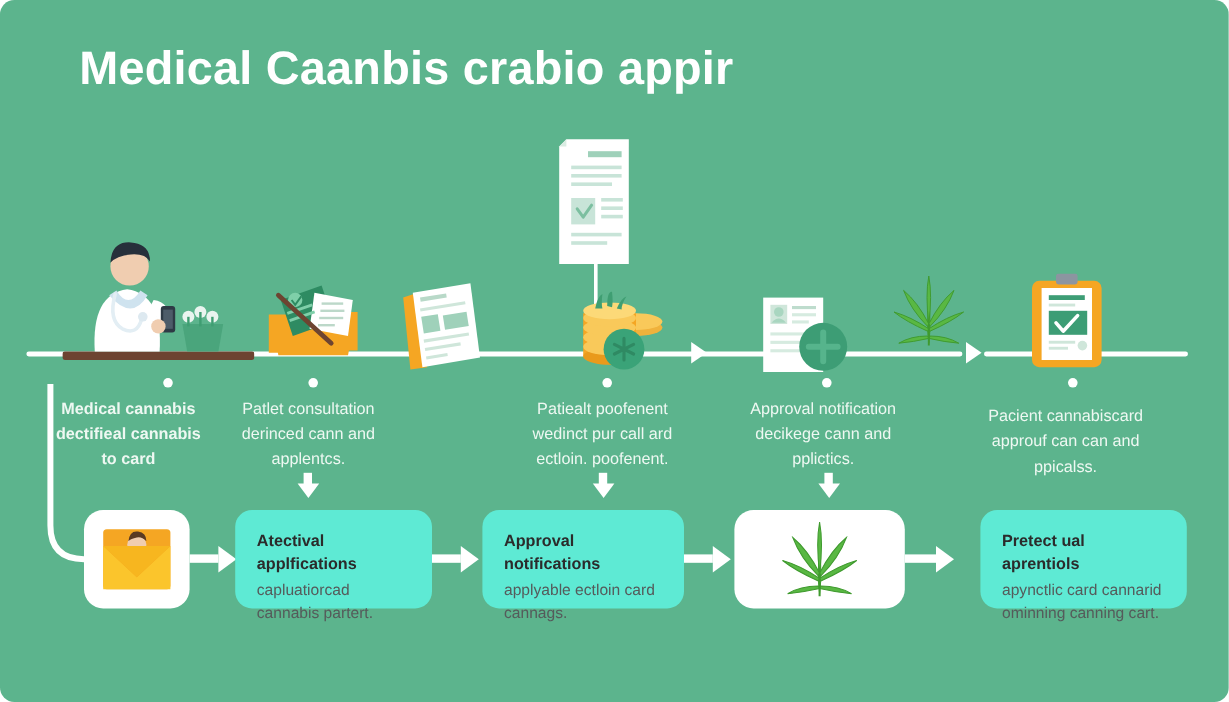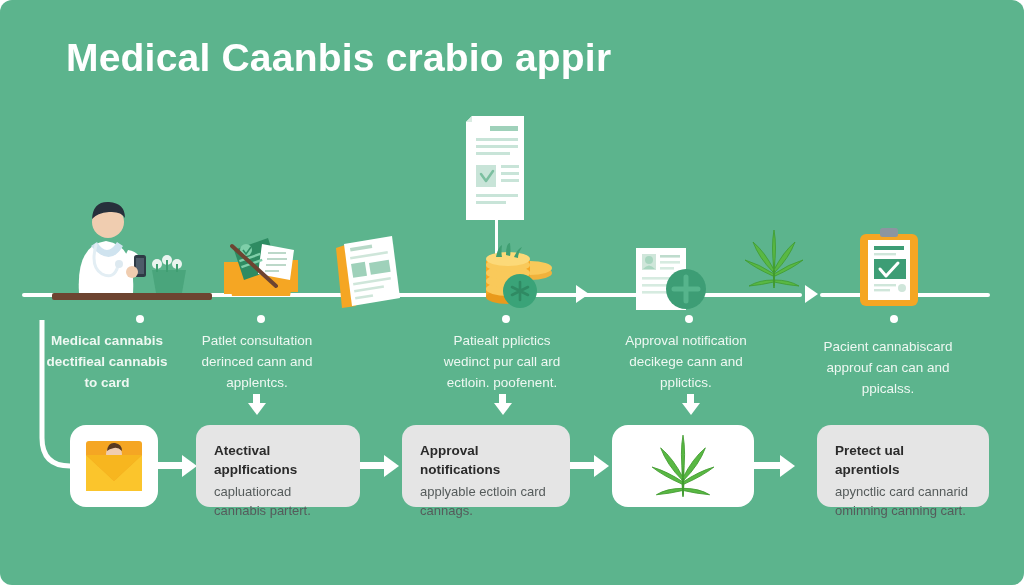--- a/index.html
+++ b/index.html
@@ -82,21 +82,21 @@
   .icon-card {
     position: absolute;
     background: #ffffff;
     border-radius: 16px;
     display: flex;
     align-items: center;
     justify-content: center;
   }
   .text-card {
     position: absolute;
-    background: #e5e5e5;
+    background: #5eead4;
     border-radius: 14px;
     padding: 16px 18px;
   }
   .card-title {
     font-size: 13.5px;
     font-weight: bold;
     color: #2b2b2b;
     line-height: 19px;
     margin-bottom: 3px;
   }
@@ -240,21 +240,21 @@
       <ellipse cx="40" cy="16" rx="22" ry="7" fill="#fcd978"></ellipse>
       <path d="M28 14 q2 -10 6 -12 q-1 8 0 12 z" fill="#3f9e72"></path>
       <path d="M38 12 q0 -12 4 -12 q1 9 0 13 z" fill="#3f9e72"></path>
       <path d="M46 14 q4 -9 8 -10 q-4 6 -4 11 z" fill="#3f9e72"></path>
       <circle cx="52" cy="48" r="17" fill="#3aa378"></circle>
       <path d="M52 39 v18 M44 44 l16 8 M60 44 l-16 8" stroke="#2f8a63" stroke-width="2.6" stroke-linecap="round"></path>
     </svg>
   </div>
   <div class="node-dot" style="left:502px; top:315px;"></div>
   <div class="caption" style="left:418px; top:330px;">
-    <div>Patiealt pplictics</div>
+    <div>Patiealt poofenent</div>
     <div>wedinct pur call ard</div>
     <div>ectloin. poofenent.</div>
   </div>
 
   <div class="illus" style="left:628px; top:244px;">
     <svg width="86" height="72" viewBox="0 0 86 72" xmlns="http://www.w3.org/2000/svg">
       <rect x="8" y="4" width="50" height="62" fill="#ffffff"></rect>
       <rect x="14" y="10" width="14" height="16" fill="#cfe6da"></rect>
       <circle cx="21" cy="16" r="4" fill="#a9d6c0"></circle>
       <path d="M15 25 q6 -7 12 0 z" fill="#a9d6c0"></path>

